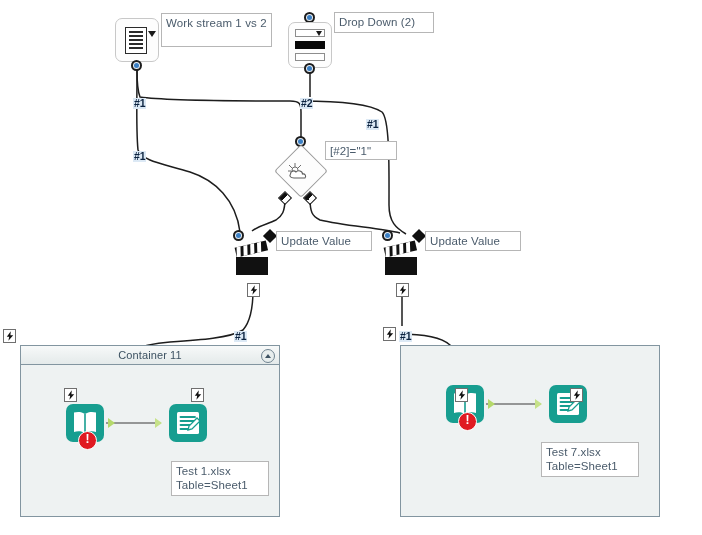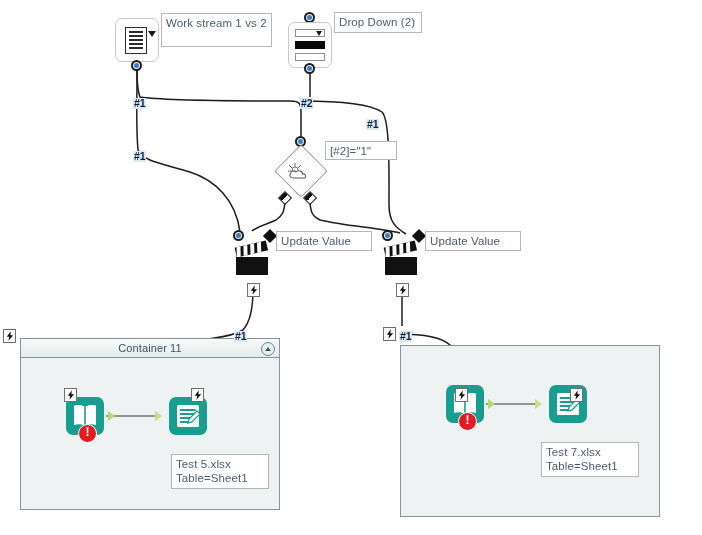--- a/index.html
+++ b/index.html
@@ -275,21 +275,21 @@
 
   <div class="port-circle" style="left:304px; top:12px;"></div>
   <div class="node nodebox dd-node" style="left:288px; top:22px;">
     <div class="dd-row" style="top:6px;">
       <div class="caret-down" style="right:2px; top:1px; border-top-width:5px;border-left-width:3.5px;border-right-width:3.5px;"></div>
     </div>
     <div class="dd-row sel" style="top:18px;"></div>
     <div class="dd-row" style="top:30px;"></div>
   </div>
   <div class="port-circle" style="left:304px; top:63px;"></div>
-  <div class="callout" style="left:334px; top:12px; width:88px; height:21px;">Drop Down (2)</div>
+  <div class="callout" style="left:334px; top:12px; width:100px; height:21px;">Drop Down (2)</div>
 
   <div class="port-circle" style="left:295px; top:136px;"></div>
   <div class="node diamond-node" style="left:275px; top:145px;">
     <div class="diamond-shape"></div>
     <svg class="weather-glyph" viewBox="0 0 28 18">
       <g stroke="#6e6e6e" stroke-width="1" fill="none">
         <path d="M8,5 L8,1 M5,6 L2,3 M11,6 L14,3 M4,9 L1,9"></path>
       </g>
       <circle cx="8" cy="8" r="3" fill="#fdfdfd" stroke="#6e6e6e" stroke-width="1"></circle>
       <path d="M7,16 C3.5,16 2,14 3.5,12 C3.5,9 7,8 9,10 C11,7.5 15.5,9 15.5,12 C18,11.5 19.5,14 18,16 Z" fill="#ffffff" stroke="#5d5d5d" stroke-width="1.1"></path>
@@ -328,21 +328,21 @@
           <polygon points="13,4 17,4 15,14 11,14"></polygon>
           <polygon points="20,4 24,4 22,14 18,14"></polygon>
           <polygon points="27,4 31,4 29,14 25,14"></polygon>
         </g>
       </g>
       <rect x="4" y="17" width="32" height="18" fill="#111111"></rect>
     </svg>
   </div>
   <div class="callout" style="left:425px; top:231px; width:96px; height:20px; padding-top:2px;">Update Value</div>
 
-  <div class="container" style="left:20px; top:338px; width:260px; height:172px;">
+  <div class="container" style="left:20px; top:345px; width:260px; height:172px;">
     <div class="container-header">
       <span class="container-title">Container 11</span>
       <span class="collapse-btn">
           <i></i>
         </span>
     </div>
     <div class="container-body">
 
       <svg style="position:absolute;left:0;top:0;" width="260" height="154">
         <line x1="85" y1="58" x2="140" y2="58" stroke="#3a3a3a" stroke-width="1.2"></line>
@@ -363,21 +363,21 @@
           <rect x="8" y="8" width="22" height="22" rx="1.5" fill="#ffffff"></rect>
           <g stroke="#179e90" stroke-width="1.8" stroke-linecap="round">
             <line x1="11.5" y1="13" x2="26" y2="13"></line>
             <line x1="11.5" y1="17" x2="26" y2="17"></line>
             <line x1="11.5" y1="21" x2="22" y2="21"></line>
             <line x1="11.5" y1="25" x2="19" y2="25"></line>
           </g>
           <path d="M28,14 L31,17 L23,25 L19,26 L20,22 Z" fill="#ffffff" stroke="#179e90" stroke-width="1.3"></path>
         </svg>
       </div>
-      <div class="callout" style="left:150px; top:96px; width:98px; height:35px;">Test 5.xlsx
+      <div class="callout" style="left:150px; top:96px; width:98px; height:35px;">Test 1.xlsx
 Table=Sheet1</div>
     </div>
   </div>
 
   <div class="container" style="left:400px; top:345px; width:260px; height:172px;">
     <div class="container-body">
       <svg style="position:absolute;left:0;top:0;" width="260" height="154">
         <line x1="85" y1="58" x2="140" y2="58" stroke="#3a3a3a" stroke-width="1.2"></line>
       </svg>
 

